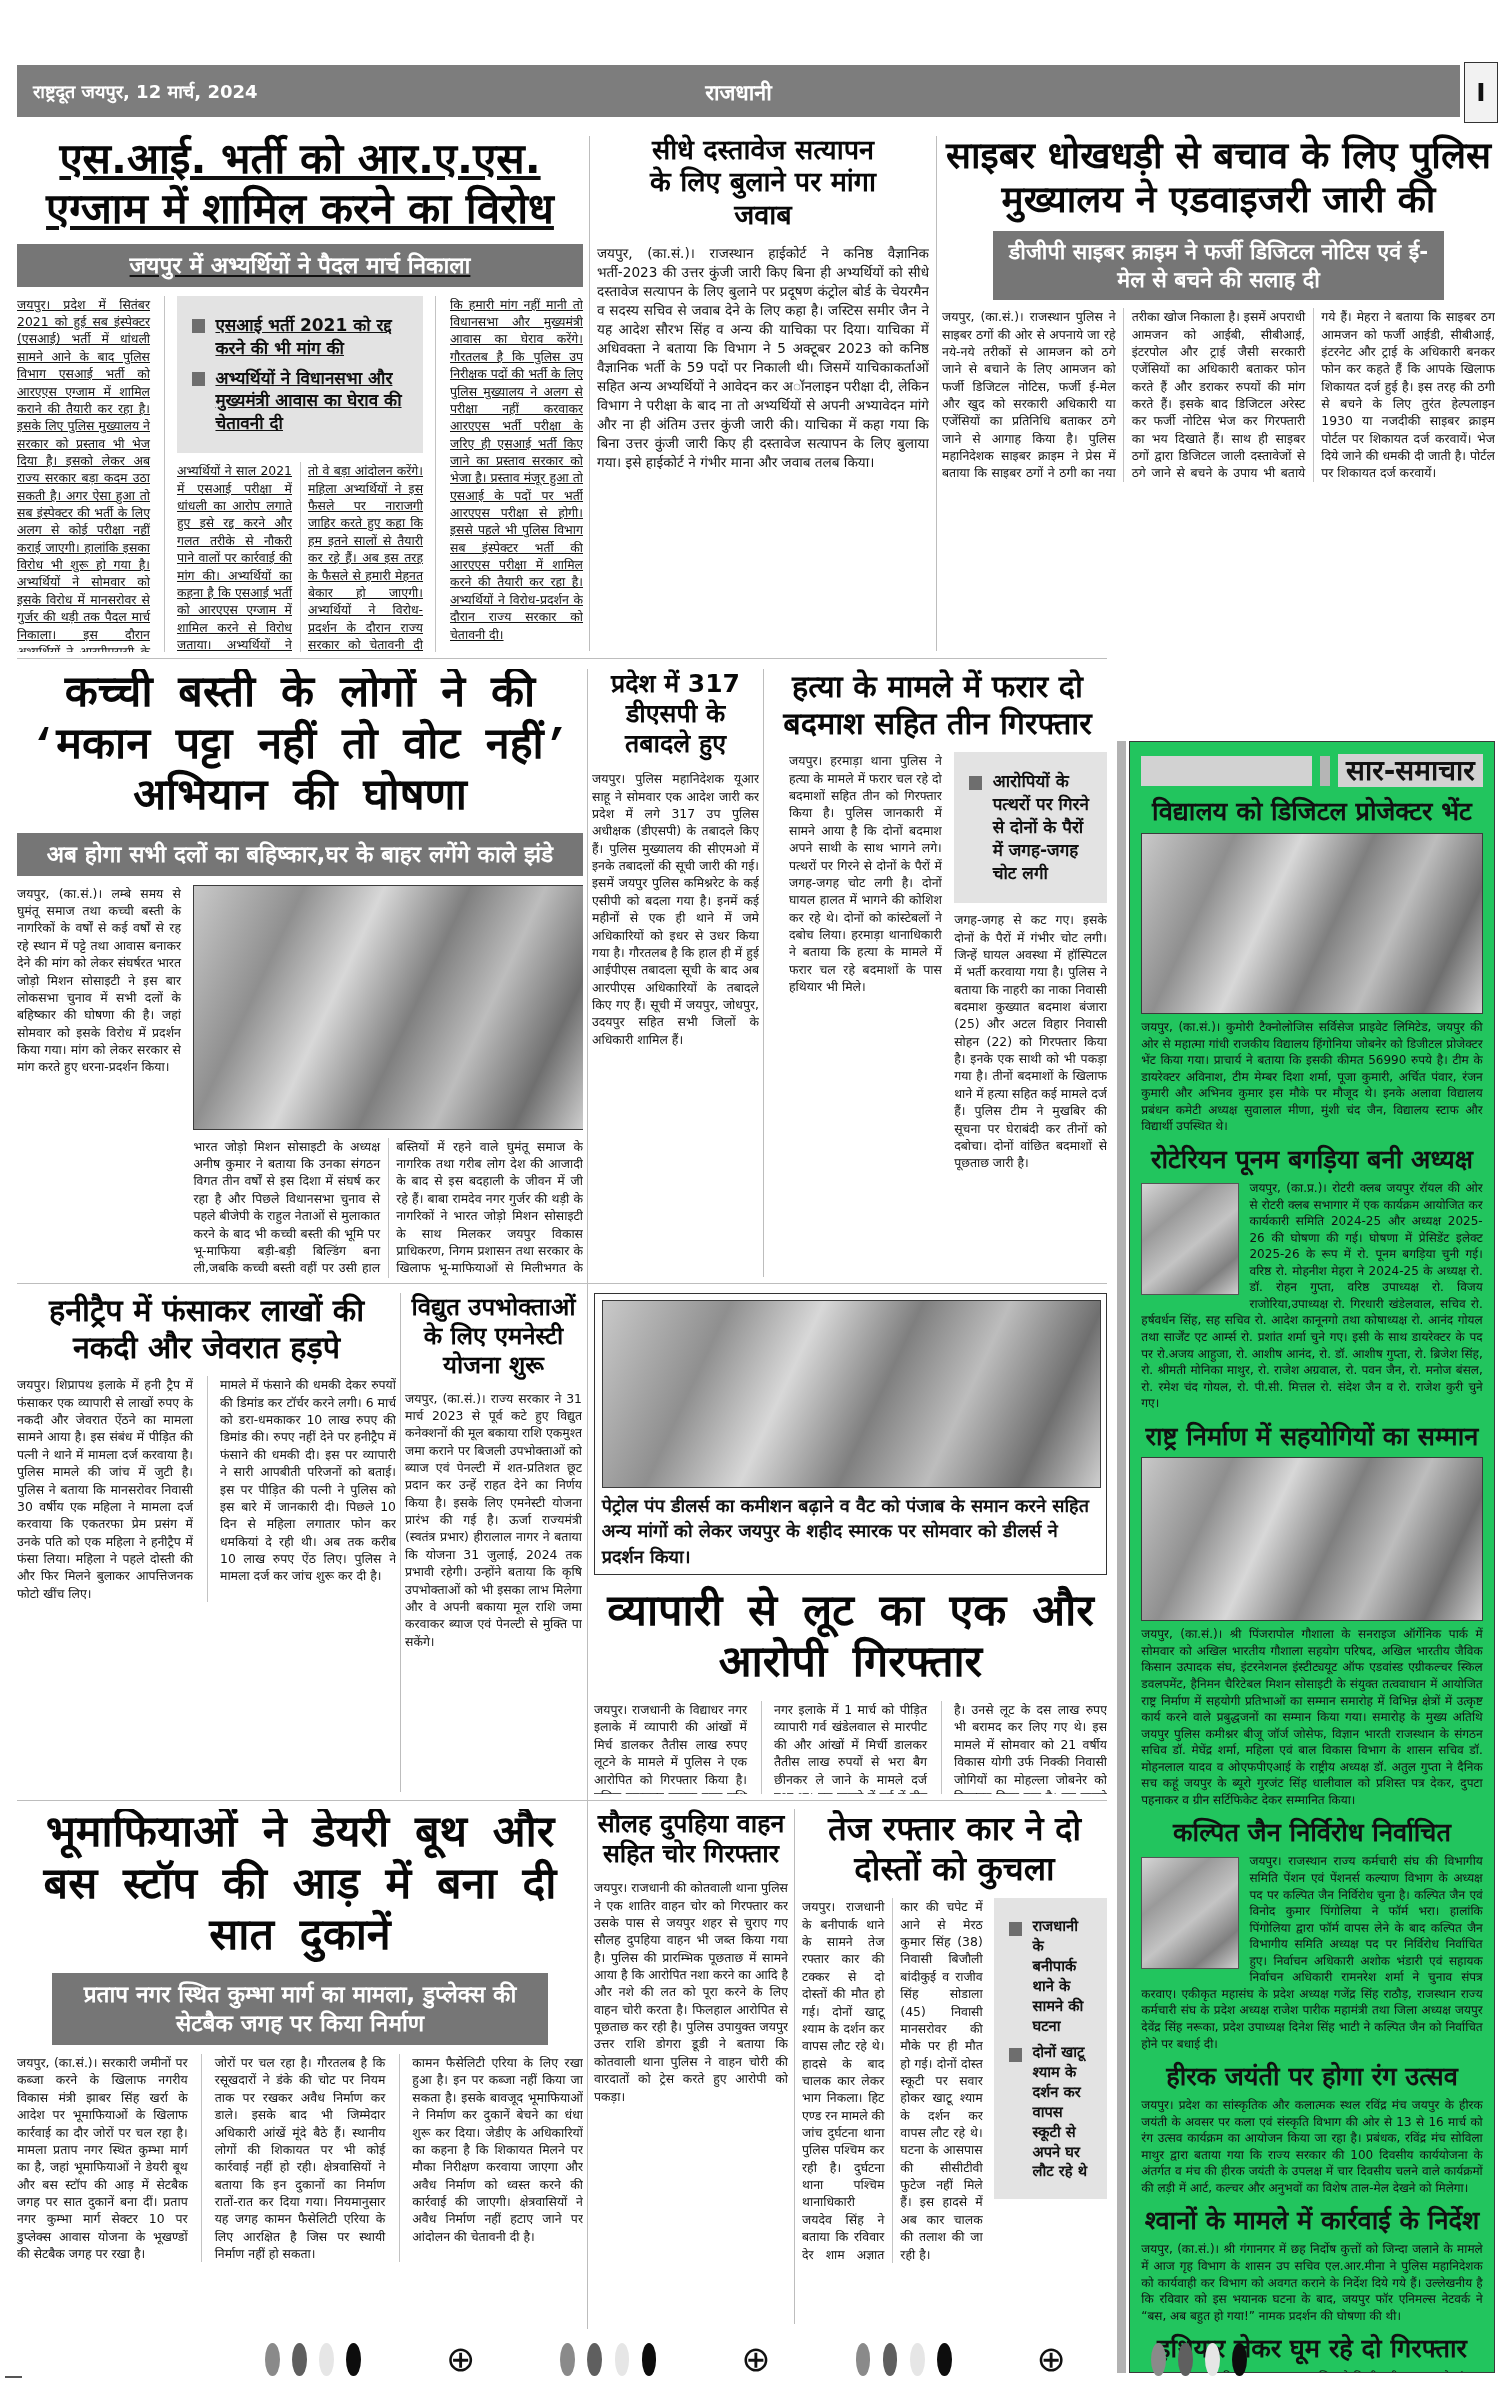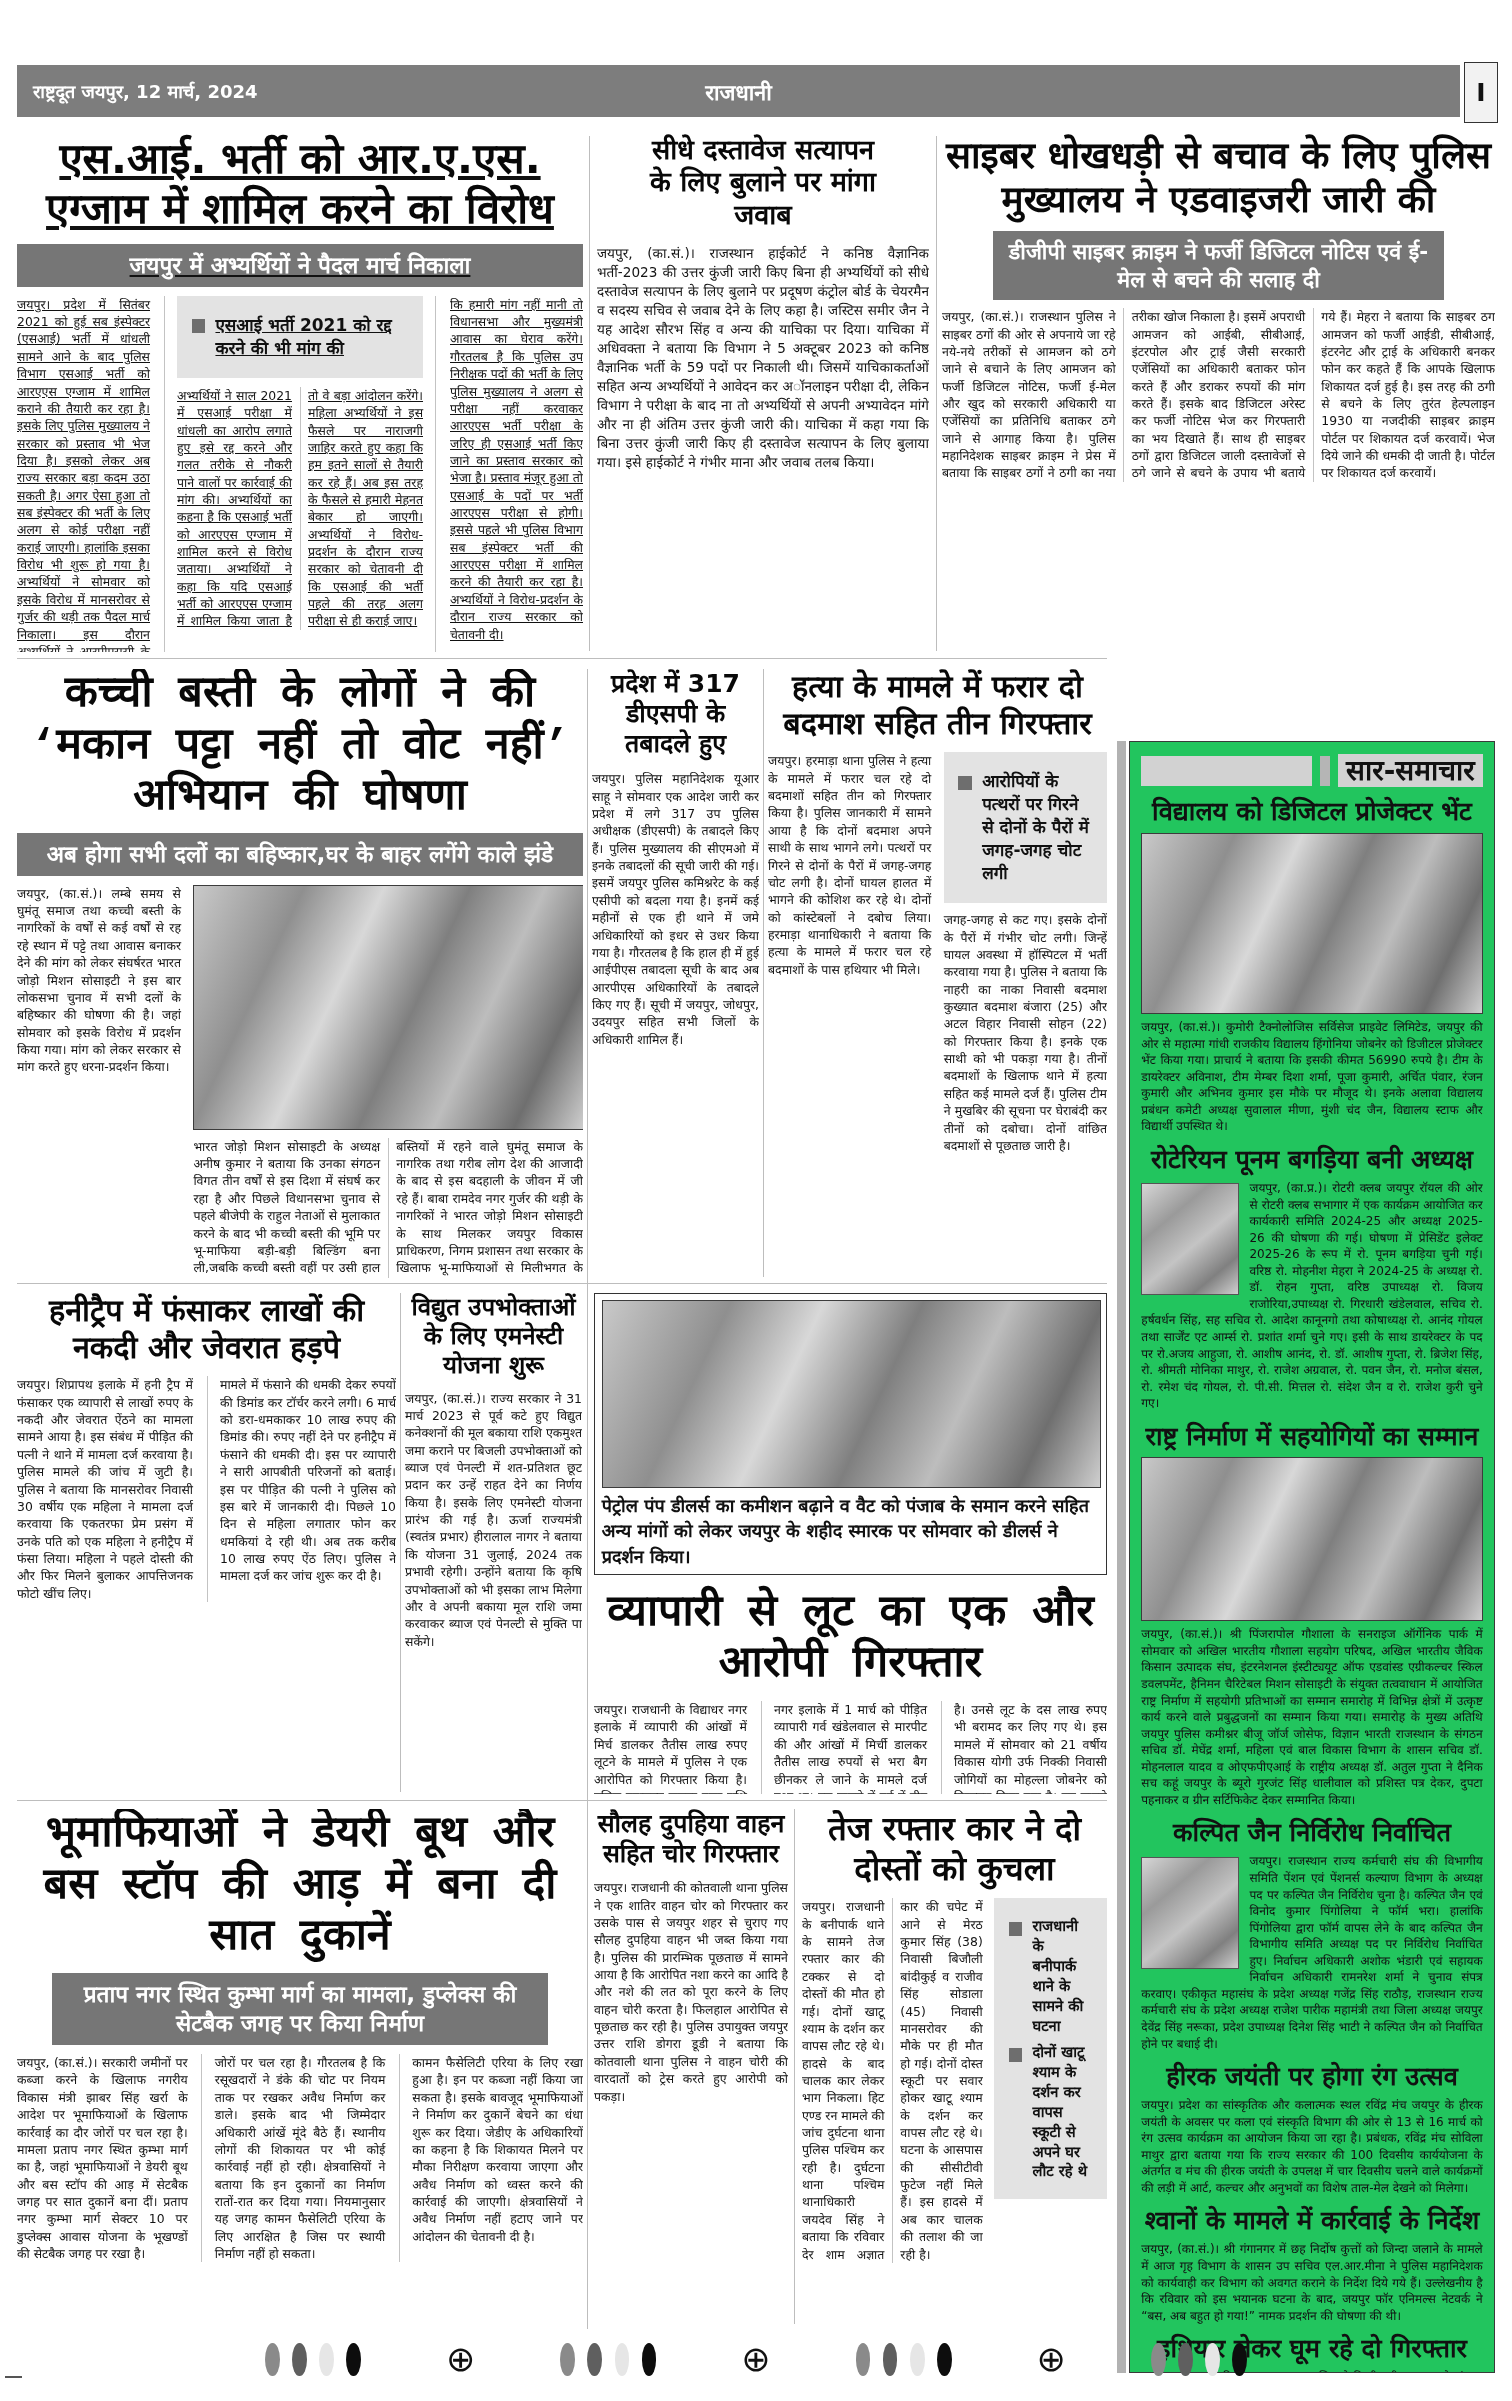--- a/index.html
+++ b/index.html
@@ -72,20 +72,24 @@
     <div class="hl hl-74">एस.आई. भर्ती को आर.ए.एस. एग्जाम में शामिल करने का विरोध</div>
     <div class="band band-40">जयपुर में अभ्यर्थियों ने पैदल मार्च निकाला</div>
     <div style="display:flex;gap:13.6px;">
       <div class="body" style="width:133px;flex:none;">जयपुर। प्रदेश में सितंबर 2021 को हुई सब इंस्पेक्टर (एसआई) भर्ती में धांधली सामने आने के बाद पुलिस विभाग एसआई भर्ती को आरएएस एग्जाम में शामिल कराने की तैयारी कर रहा है। इसके लिए पुलिस मुख्यालय ने सरकार को प्रस्ताव भी भेज दिया है। इसको लेकर अब राज्य सरकार बड़ा कदम उठा सकती है। अगर ऐसा हुआ तो सब इंस्पेक्टर की भर्ती के लिए अलग से कोई परीक्षा नहीं कराई जाएगी। हालांकि इसका विरोध भी शुरू हो गया है। अभ्यर्थियों ने सोमवार को इसके विरोध में मानसरोवर से गुर्जर की थड़ी तक पैदल मार्च निकाला। इस दौरान अभ्यर्थियों ने आरपीएससी के खिलाफ नारेबाजी कर अलग परीक्षा करवाने की मांग की।</div>
       <div style="flex:1;border-left:0.6px solid #c3c3c3;border-right:0.6px solid #c3c3c3;padding:0 12.4px;">
         <div class="bullets">
           <div class="b-row">
             <span class="sq"></span>
             <span>एसआई भर्ती 2021 को रद्द करने की भी मांग की</span>
           </div>
+          <div class="b-row">
+            <span class="sq"></span>
+            <span>अभ्यर्थियों ने विधानसभा और मुख्यमंत्री आवास का घेराव की चेतावनी दी</span>
+          </div>
         </div>
         <div class="body cols-2" style="margin-top:9px;">अभ्यर्थियों ने साल 2021 में एसआई परीक्षा में धांधली का आरोप लगाते हुए इसे रद्द करने और गलत तरीके से नौकरी पाने वालों पर कार्रवाई की मांग की। अभ्यर्थियों का कहना है कि एसआई भर्ती को आरएएस एग्जाम में शामिल करने से विरोध जताया। अभ्यर्थियों ने कहा कि यदि एसआई भर्ती को आरएएस एग्जाम में शामिल किया जाता है तो वे बड़ा आंदोलन करेंगे। महिला अभ्यर्थियों ने इस फैसले पर नाराजगी जाहिर करते हुए कहा कि हम इतने सालों से तैयारी कर रहे हैं। अब इस तरह के फैसले से हमारी मेहनत बेकार हो जाएगी। अभ्यर्थियों ने विरोध-प्रदर्शन के दौरान राज्य सरकार को चेतावनी दी कि एसआई की भर्ती पहले की तरह अलग परीक्षा से ही कराई जाए।</div>
       </div>
       <div class="body" style="width:133px;flex:none;">कि हमारी मांग नहीं मानी तो विधानसभा और मुख्यमंत्री आवास का घेराव करेंगे। गौरतलब है कि पुलिस उप निरीक्षक पदों की भर्ती के लिए पुलिस मुख्यालय ने अलग से परीक्षा नहीं करवाकर आरएएस भर्ती परीक्षा के जरिए ही एसआई भर्ती किए जाने का प्रस्ताव सरकार को भेजा है। प्रस्ताव मंजूर हुआ तो एसआई के पदों पर भर्ती आरएएस परीक्षा से होगी। इससे पहले भी पुलिस विभाग सब इंस्पेक्टर भर्ती की आरएएस परीक्षा में शामिल करने की तैयारी कर रहा है। अभ्यर्थियों ने विरोध-प्रदर्शन के दौरान राज्य सरकार को चेतावनी दी।</div>
     </div>
   </div>
 
   <div class="story" style="left:597px;top:134px;width:332px;height:518px;">
     <div class="hl hl-48" style="width:70%;margin:0 auto;">सीधे दस्तावेज सत्यापन के लिए बुलाने पर मांगा जवाब</div>
     <div class="body" style="margin-top:12.4px;font-size:13.6px;">जयपुर, (का.सं.)। राजस्थान हाईकोर्ट ने कनिष्ठ वैज्ञानिक भर्ती-2023 की उत्तर कुंजी जारी किए बिना ही अभ्यर्थियों को सीधे दस्तावेज सत्यापन के लिए बुलाने पर प्रदूषण कंट्रोल बोर्ड के चेयरमैन व सदस्य सचिव से जवाब देने के लिए कहा है। जस्टिस समीर जैन ने यह आदेश सौरभ सिंह व अन्य की याचिका पर दिया। याचिका में अधिवक्ता ने बताया कि विभाग ने 5 अक्टूबर 2023 को कनिष्ठ वैज्ञानिक भर्ती के 59 पदों पर निकाली थी। जिसमें याचिकाकर्ताओं सहित अन्य अभ्यर्थियों ने आवेदन कर अॉनलाइन परीक्षा दी, लेकिन विभाग ने परीक्षा के बाद ना तो अभ्यर्थियों से अपनी अभ्यावेदन मांगे और ना ही अंतिम उत्तर कुंजी जारी की। याचिका में कहा गया कि बिना उत्तर कुंजी जारी किए ही दस्तावेज सत्यापन के लिए बुलाया गया। इसे हाईकोर्ट ने गंभीर माना और जवाब तलब किया।</div>
@@ -113,21 +117,21 @@
     </div>
   </div>
 
   <div class="story" style="left:592px;top:669px;width:167px;height:609px;">
     <div class="hl hl-44">प्रदेश में 317 डीएसपी के तबादले हुए</div>
     <div class="body" style="margin-top:11.3px;">जयपुर। पुलिस महानिदेशक यूआर साहू ने सोमवार एक आदेश जारी कर प्रदेश में लगे 317 उप पुलिस अधीक्षक (डीएसपी) के तबादले किए हैं। पुलिस मुख्यालय की सीएमओ में इनके तबादलों की सूची जारी की गई। इसमें जयपुर पुलिस कमिश्नरेट के कई एसीपी को बदला गया है। इनमें कई महीनों से एक ही थाने में जमे अधिकारियों को इधर से उधर किया गया है। गौरतलब है कि हाल ही में हुई आईपीएस तबादला सूची के बाद अब आरपीएस अधिकारियों के तबादले किए गए हैं। सूची में जयपुर, जोधपुर, उदयपुर सहित सभी जिलों के अधिकारी शामिल हैं।</div>
   </div>
 
   <div class="story" style="left:768px;top:669px;width:339px;height:609px;">
     <div class="hl hl-54">हत्या के मामले में फरार दो बदमाश सहित तीन गिरफ्तार</div>
-    <div style="display:flex;gap:12.4px;margin-top:10.2px;">
+    <div style="display:flex;gap:12.4px;margin-top:10.2px;margin-left:21px;">
       <div class="body" style="flex:1;">जयपुर। हरमाड़ा थाना पुलिस ने हत्या के मामले में फरार चल रहे दो बदमाशों सहित तीन को गिरफ्तार किया है। पुलिस जानकारी में सामने आया है कि दोनों बदमाश अपने साथी के साथ भागने लगे। पत्थरों पर गिरने से दोनों के पैरों में जगह-जगह चोट लगी है। दोनों घायल हालत में भागने की कोशिश कर रहे थे। दोनों को कांस्टेबलों ने दबोच लिया। हरमाड़ा थानाधिकारी ने बताया कि हत्या के मामले में फरार चल रहे बदमाशों के पास हथियार भी मिले।</div>
       <div style="flex:1;">
         <div class="bullets">
           <div class="b-row">
             <span class="sq"></span>
             <span>आरोपियों के पत्थरों पर गिरने से दोनों के पैरों में जगह-जगह चोट लगी</span>
           </div>
         </div>
         <div class="body" style="margin-top:8px;">जगह-जगह से कट गए। इसके दोनों के पैरों में गंभीर चोट लगी। जिन्हें घायल अवस्था में हॉस्पिटल में भर्ती करवाया गया है। पुलिस ने बताया कि नाहरी का नाका निवासी बदमाश कुख्यात बदमाश बंजारा (25) और अटल विहार निवासी सोहन (22) को गिरफ्तार किया है। इनके एक साथी को भी पकड़ा गया है। तीनों बदमाशों के खिलाफ थाने में हत्या सहित कई मामले दर्ज हैं। पुलिस टीम ने मुखबिर की सूचना पर घेराबंदी कर तीनों को दबोचा। दोनों वांछित बदमाशों से पूछताछ जारी है।</div>
       </div>

